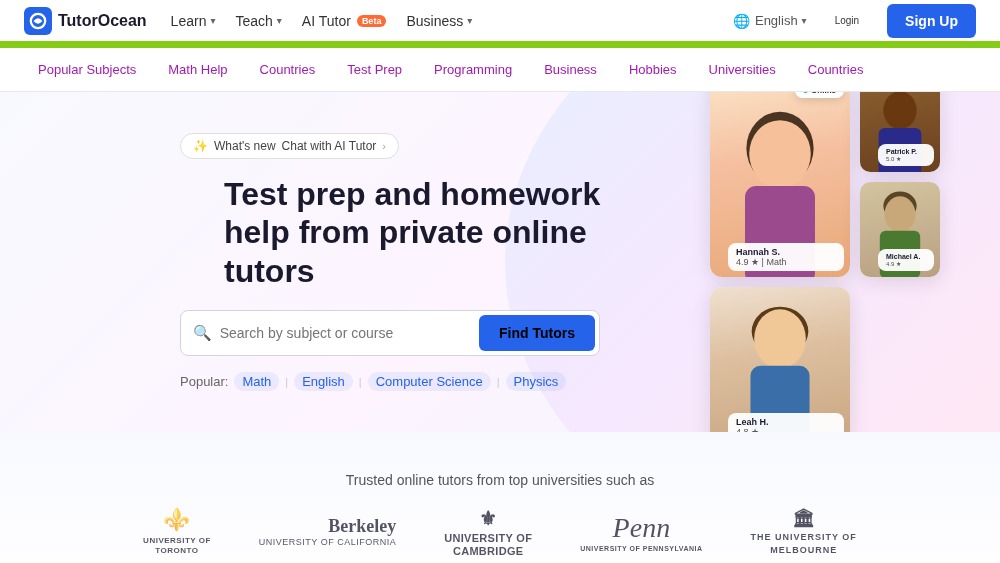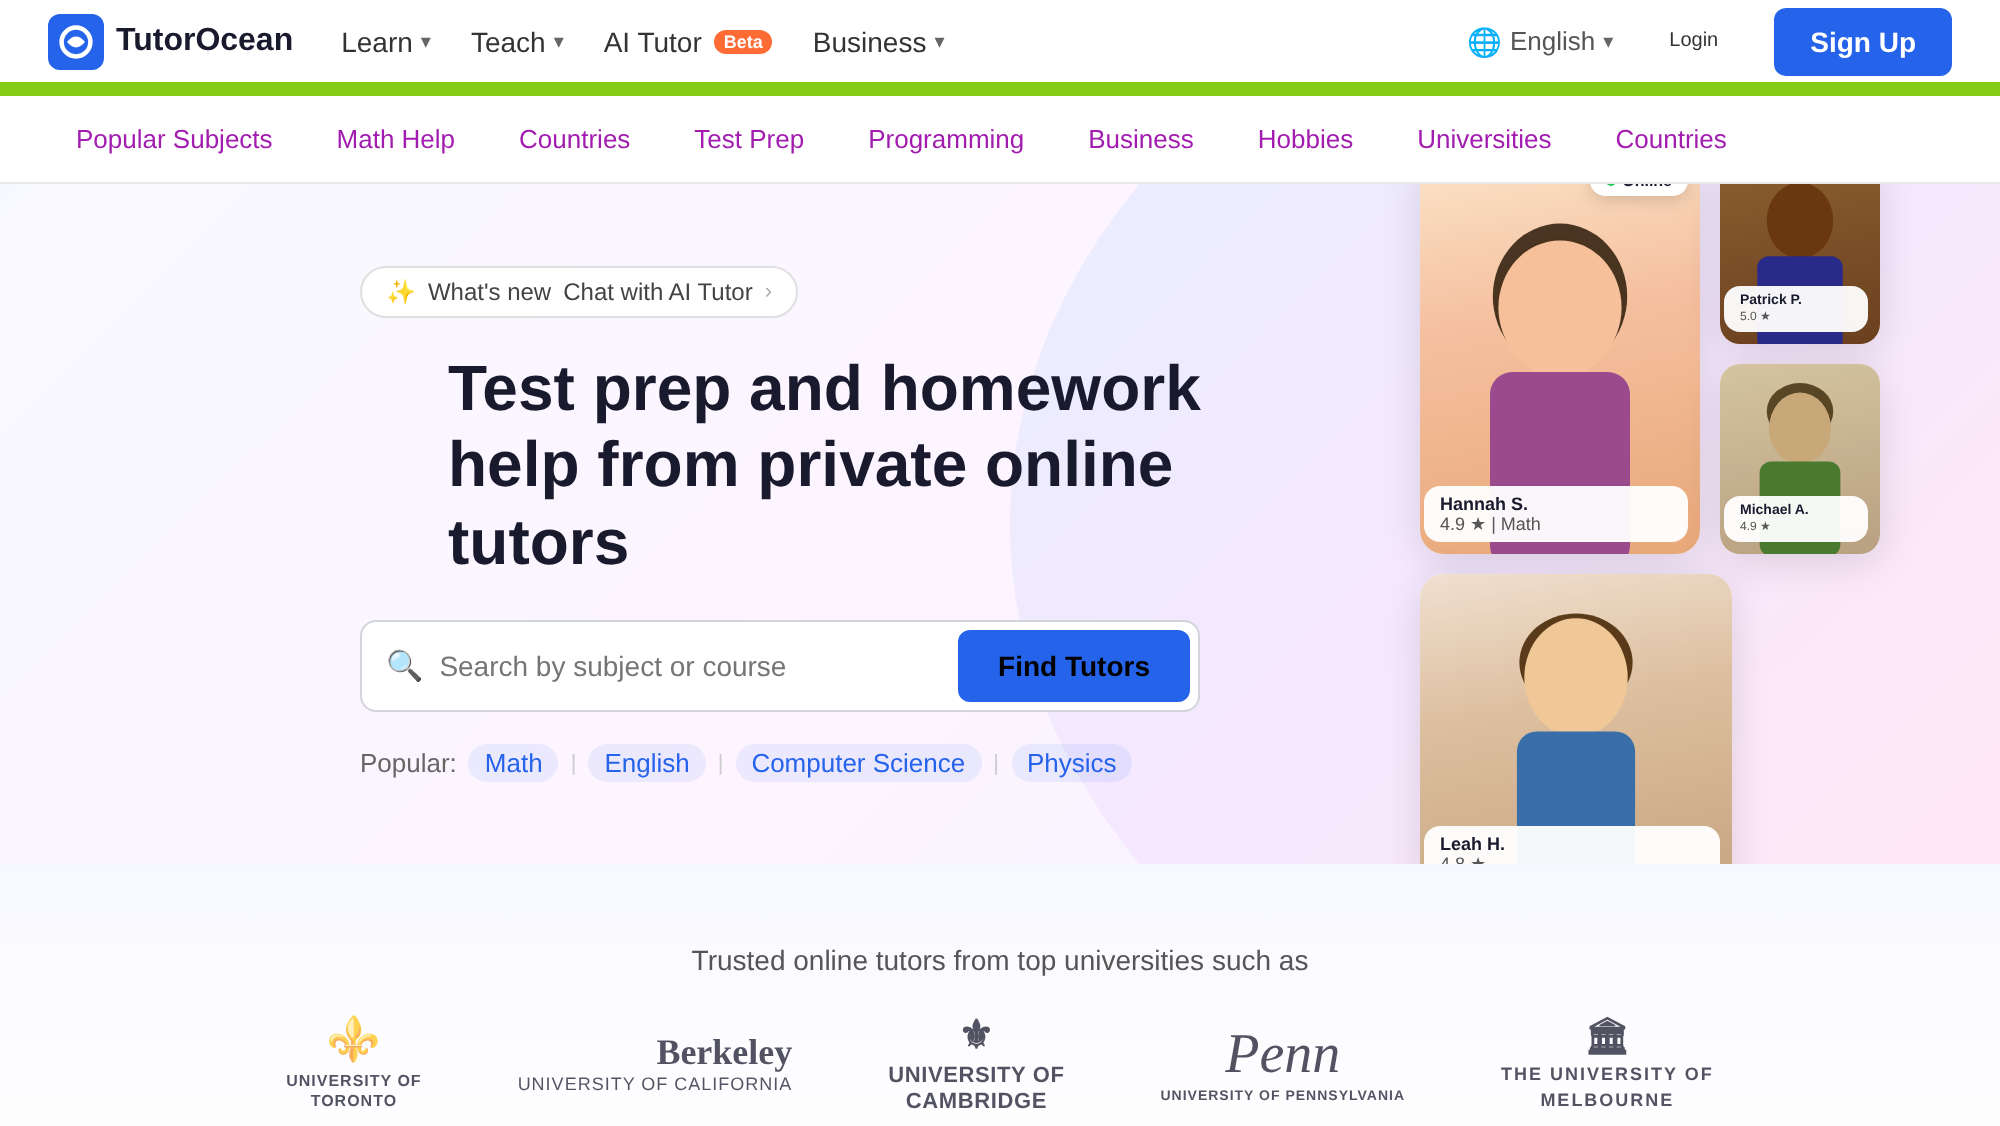--- a/index.html
+++ b/index.html
@@ -64,21 +64,21 @@
     
     .hero-tutors {
       position: absolute; right: 60px; top: 50%; transform: translateY(-50%);
       z-index: 2; display: grid; grid-template-columns: 140px 80px; gap: 10px;
     }
     .tutor-card {
       background: white; border-radius: 12px; overflow: hidden;
       box-shadow: 0 4px 20px rgba(0,0,0,0.12); position: relative;
     }
     .tutor-name-badge {
-      position: absolute; bottom: 6px; left: 2px; right: 6px;
+      position: absolute; bottom: 6px; left: 18px; right: 6px;
       background: rgba(255,255,255,0.95); border-radius: 8px; padding: 4px 8px;
       font-size: 9px; display: flex; align-items: flex-end; justify-content: space-between;
     }
     .tutor-name-badge .name { font-weight: 700; color: #1a1a2e; font-size: 9px; }
     .tutor-chip {
       position: absolute; top: 6px; right: 6px;
       background: white; border-radius: 20px; padding: 3px 8px;
       font-size: 8px; font-weight: 600; color: #1a1a2e;
       box-shadow: 0 2px 8px rgba(0,0,0,0.15); display: flex; align-items: center; gap: 3px;
     }
@@ -205,21 +205,21 @@
           <span>Online</span>
         </div>
         <div class="tutor-name-badge">
           <div>
             <div class="name">Hannah S.</div>
             <div class="name" style="font-weight:400;color:#555;">4.9 ★ | Math</div>
           </div>
         </div>
       </div>
 
-      <div class="tutor-card" style="height:160px; width:156px; border-radius:12px; overflow:hidden; position:relative;">
+      <div class="tutor-card" style="height:160px; width:140px; border-radius:12px; overflow:hidden; position:relative;">
         <div style="width:100%;height:100%;background:linear-gradient(170deg,#f0e0d0 0%,#ddc0a0 40%,#c8a480 100%);display:flex;align-items:flex-end;justify-content:center;">
           <svg viewBox="0 0 100 130" width="100%" height="100%" preserveAspectRatio="xMidYMax meet">
             <ellipse cx="50" cy="42" rx="21" ry="24" fill="#f0c898"></ellipse>
             <ellipse cx="50" cy="36" rx="23" ry="20" fill="#4a2a08" opacity="0.9"></ellipse>
             <ellipse cx="50" cy="42" rx="21" ry="24" fill="#f0c898"></ellipse>
             <rect x="26" y="64" width="48" height="70" rx="8" fill="#3a6ea8"></rect>
           </svg>
         </div>
         <div class="tutor-name-badge">
           <div>

